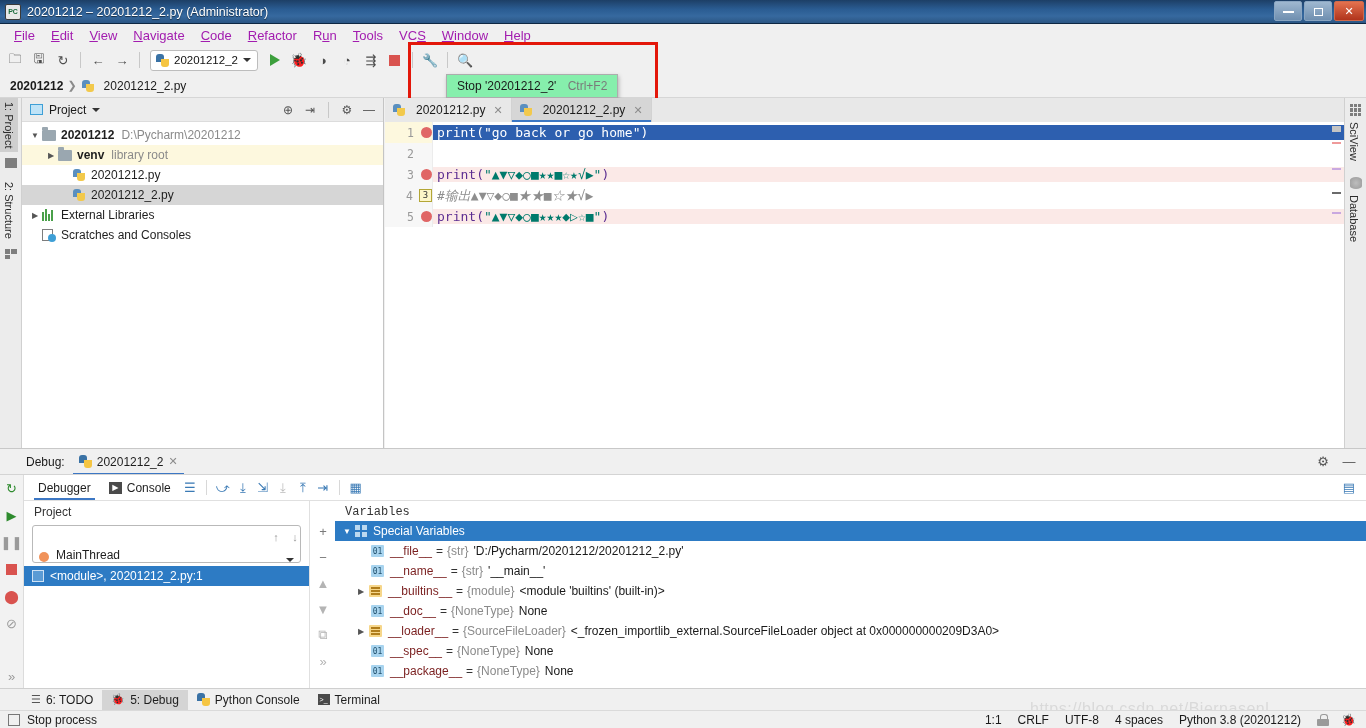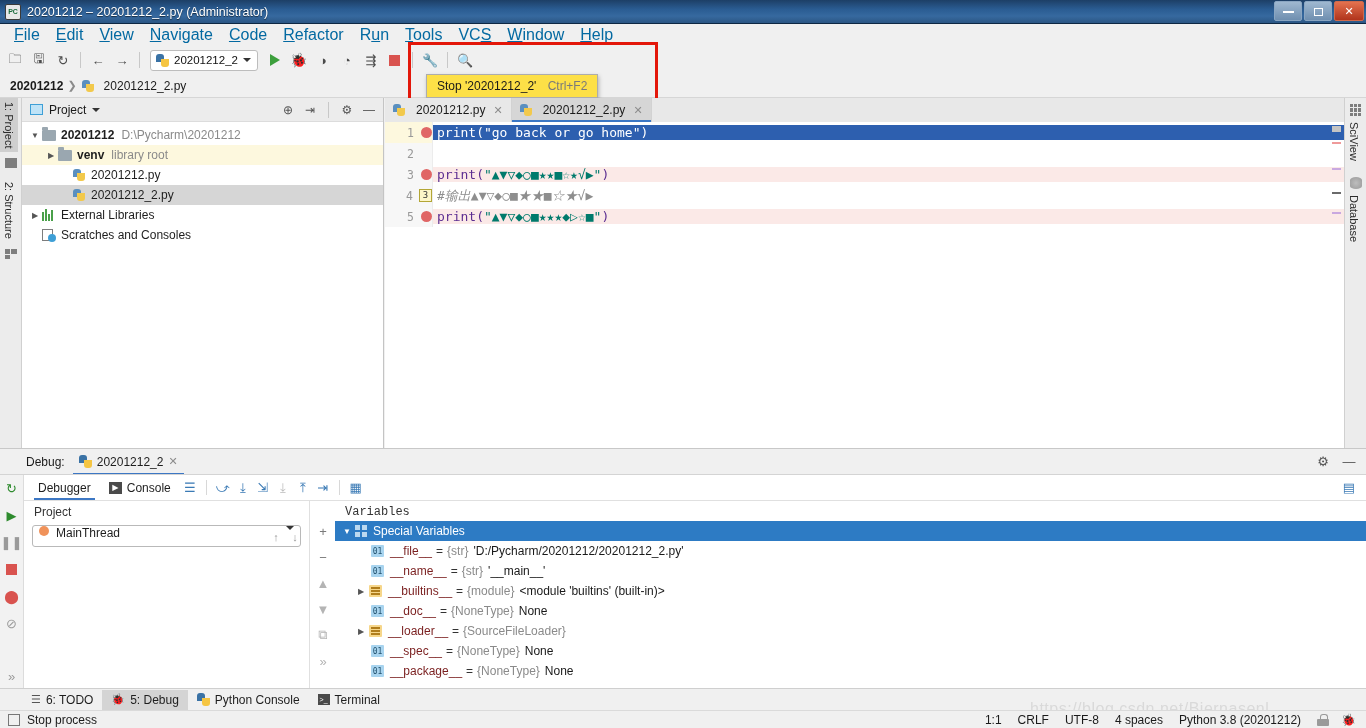--- a/index.html
+++ b/index.html
@@ -40,21 +40,21 @@
   .wc.close { background:linear-gradient(to bottom,#e4724f,#b0341c); border-color:#cf6a4c; width:30px;}
   .wc .bar { display:inline-block; width:11px;height:2px;background:#fff; vertical-align:middle; }
   .wc .sq { display:inline-block; width:9px;height:8px;border:1.5px solid #fff; vertical-align:middle;}
 
   
   .menubar {
     height:22px; background:#f0f0f0; display:flex; align-items:center;
     padding-left:6px; gap:0px;
   }
   .menuitem {
-    padding:2px 8px; font-size:16px; color:#0369a1; cursor:default;
+    padding:2px 8px; font-size:13px; color:#a21caf; cursor:default;
     white-space:nowrap;
   }
   .menuitem u { text-decoration:underline; }
 
   
   .toolbar {
     height:28px; background:#f0f0f0; display:flex; align-items:center;
     padding-left:4px; gap:2px; position:relative;
   }
   .tbtn {
@@ -81,24 +81,25 @@
   .tri-run { width:0;height:0;border-left:10px solid #3c9f3c;border-top:6px solid transparent;border-bottom:6px solid transparent;}
   .stopsq { width:11px;height:11px;background:#d9534f; }
 
   
   .redbox {
     position:absolute; border:3px solid #e3170a; pointer-events:none;
   }
   
   .tooltip {
     position:absolute;
-    background:#fde047; border:1px solid #adadad;
+    background:#86efac; border:1px solid #adadad;
     box-shadow:1px 2px 4px rgba(0,0,0,.25);
     padding:4px 10px; font-size:12px; white-space:nowrap;
     color:#1a1a1a;
+    margin-left:20px;
   }
   .tooltip .sc { color:#7a7a7a; margin-left:8px; }
 
   
   .navbar {
     height:24px; background:#f0f0f0; display:flex; align-items:center;
     padding-left:10px; gap:4px; border-bottom:1px solid #d6d6d6;
   }
   .crumb { font-size:12px; color:#1a1a1a; display:flex;align-items:center;gap:4px;}
   .crumb.b { font-weight:bold; }
@@ -215,22 +216,22 @@
                 display:flex;align-items:center;gap:2px;padding-left:6px;border-bottom:1px solid #e0e0e0;}
   .dtabitem { font-size:12px;padding:4px 8px;position:relative;display:flex;align-items:center;gap:5px;}
   .dtabitem.active:after{content:"";position:absolute;left:4px;right:4px;bottom:-1px;height:2px;background:#3c77c4;}
   .dsep { width:1px;height:15px;background:#d8d8d8;margin:0 5px;}
   .dicon { width:18px;height:18px;display:flex;align-items:center;justify-content:center;color:#3a7ab5;font-size:13px;}
   .dicon.dim { color:#bdbdbd; }
 
   .framespane { position:absolute;left:24px;top:26px;width:286px;bottom:0;background:#fff;border-right:1px solid #e0e0e0;}
   .panesubhead { height:22px; font-size:12px; color:#333; padding:4px 0 0 10px; }
   .threadsel {
-    margin:2px 8px 0 8px;height:22px;border:1px solid #b9b9b9;border-radius:3px;background:#fff;
-    display:flex;align-items:flex-start;gap:7px;padding:0 6px;position:relative;
+    margin:2px 8px 0 8px;height:38px;border:1px solid #b9b9b9;border-radius:3px;background:#fff;
+    display:flex;align-items:flex-end;gap:7px;padding:0 6px;position:relative;
   }
   .threaddot{width:10px;height:10px;border-radius:50%;background:#f0925a;}
   .threadsel .nm2{font-size:12px;flex:1;}
   .framerow { margin-top:3px;height:20px;background:#2d7bc4;color:#fff;display:flex;align-items:center;gap:6px;padding-left:8px;font-size:12px;}
   .frameicon{width:12px;height:12px;border:1.5px solid #cfe2f5;background:#5a9bd5;}
 
   .arrowbtns { position:absolute; right:6px; top:28px; display:flex; gap:3px; }
   .abtn { width:16px;height:16px;color:#9b9b9b;font-size:11px;display:flex;align-items:center;justify-content:center;}
 
   .varspane { position:absolute;left:311px;top:26px;right:0;bottom:0;background:#fff;}
@@ -575,20 +576,24 @@
         <div class="panesubhead">Project</div>
         <div class="threadsel">
           <span class="threaddot"></span>
           <span class="nm2">MainThread</span>
           <span class="caret"></span>
         </div>
         <div class="arrowbtns">
           <span class="abtn">↑</span>
           <span class="abtn">↓</span>
         </div>
+        <div class="framerow">
+          <span class="frameicon"></span>
+          <span>&lt;module&gt;, 20201212_2.py:1</span>
+        </div>
       </div>
 
       <div class="varspane">
         <div class="panesubhead" style="position:absolute;left:24px;top:0;font-family:Liberation Mono, monospace;">Variables</div>
         <div class="varrail" style="top:20px;">
           <span class="vricon">+</span>
           <span class="vricon">−</span>
           <span class="vricon" style="color:#b4b4b4;">▲</span>
           <span class="vricon" style="color:#b4b4b4;">▼</span>
           <span class="vricon" style="color:#b4b4b4;">⧉</span>
@@ -647,20 +652,21 @@
           <div class="vrow" style="padding-left:18px;">
             <span class="vtwist">▶</span>
             <span class="vbadgemod">
                 <i></i>
                 <i></i>
                 <i></i>
               </span>
             <span class="vname">__loader__</span>
             <span class="veq">=</span>
             <span class="vtype">{SourceFileLoader}</span>
+            <span class="vval">&lt;_frozen_importlib_external.SourceFileLoader object at 0x000000000209D3A0&gt;</span>
           </div>
 
           <div class="vrow" style="padding-left:36px;">
             <span class="vbadge01">01</span>
             <span class="vname">__spec__</span>
             <span class="veq">=</span>
             <span class="vtype">{NoneType}</span>
             <span class="vval">None</span>
           </div>
 

